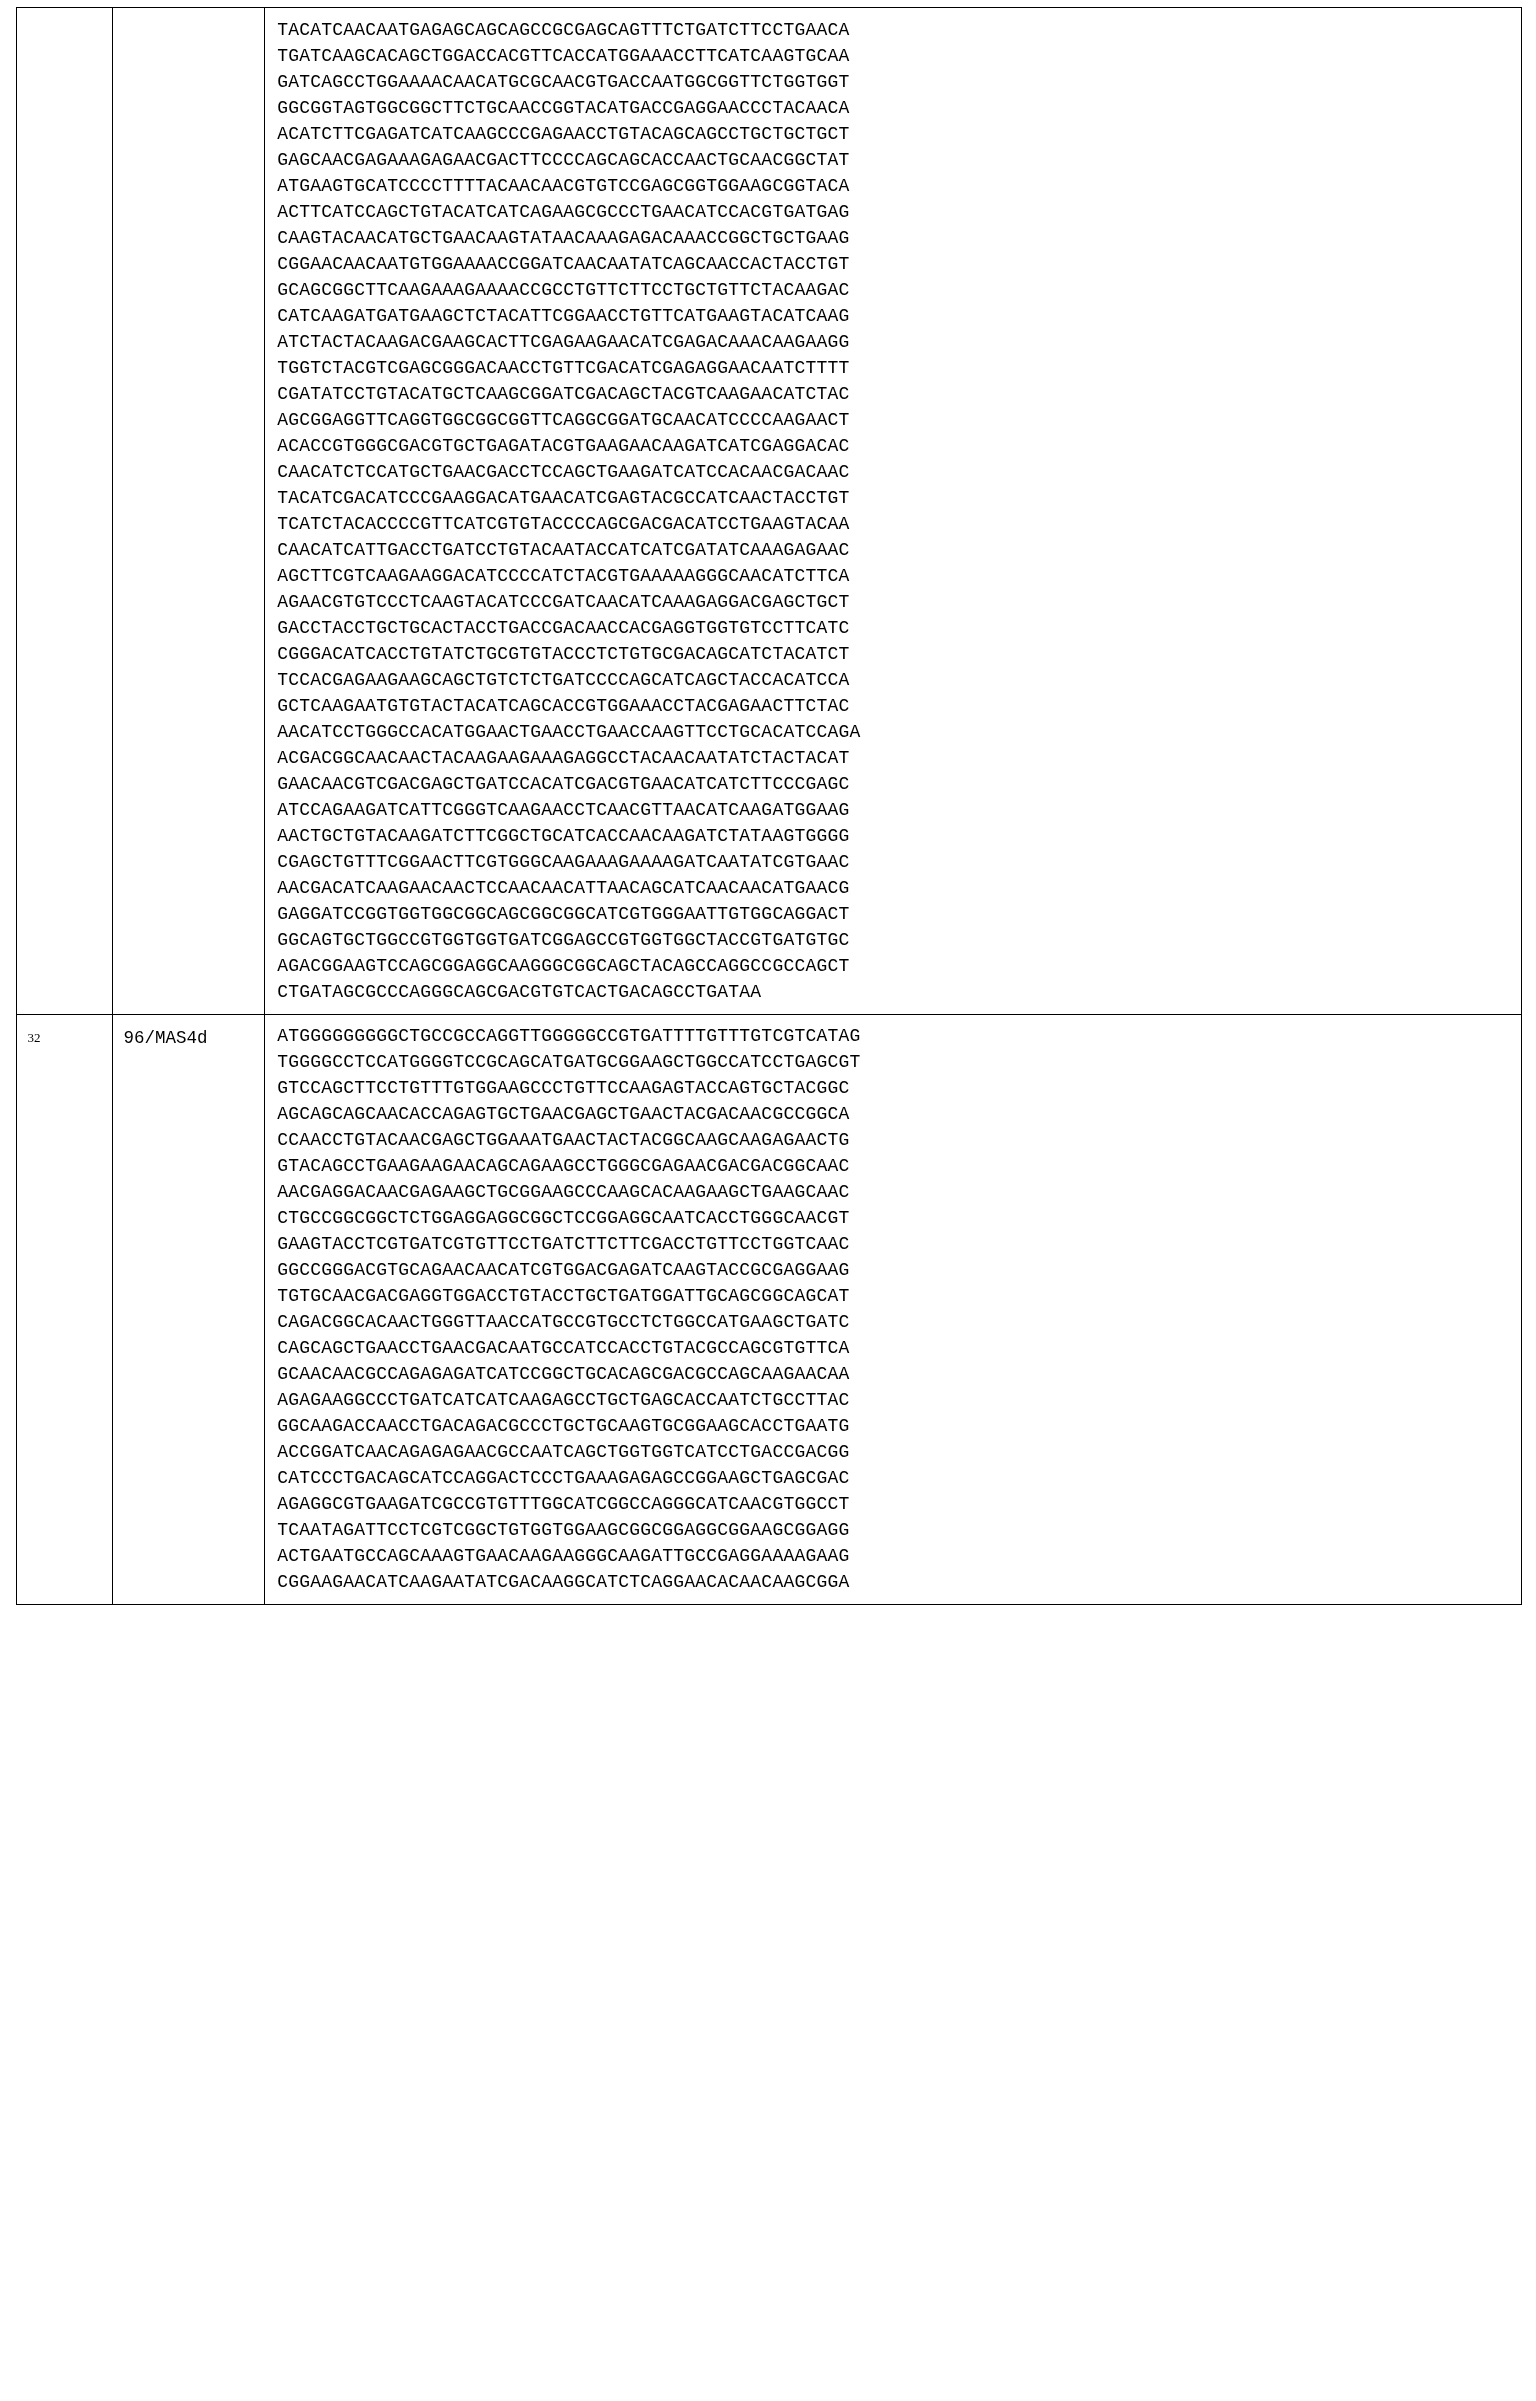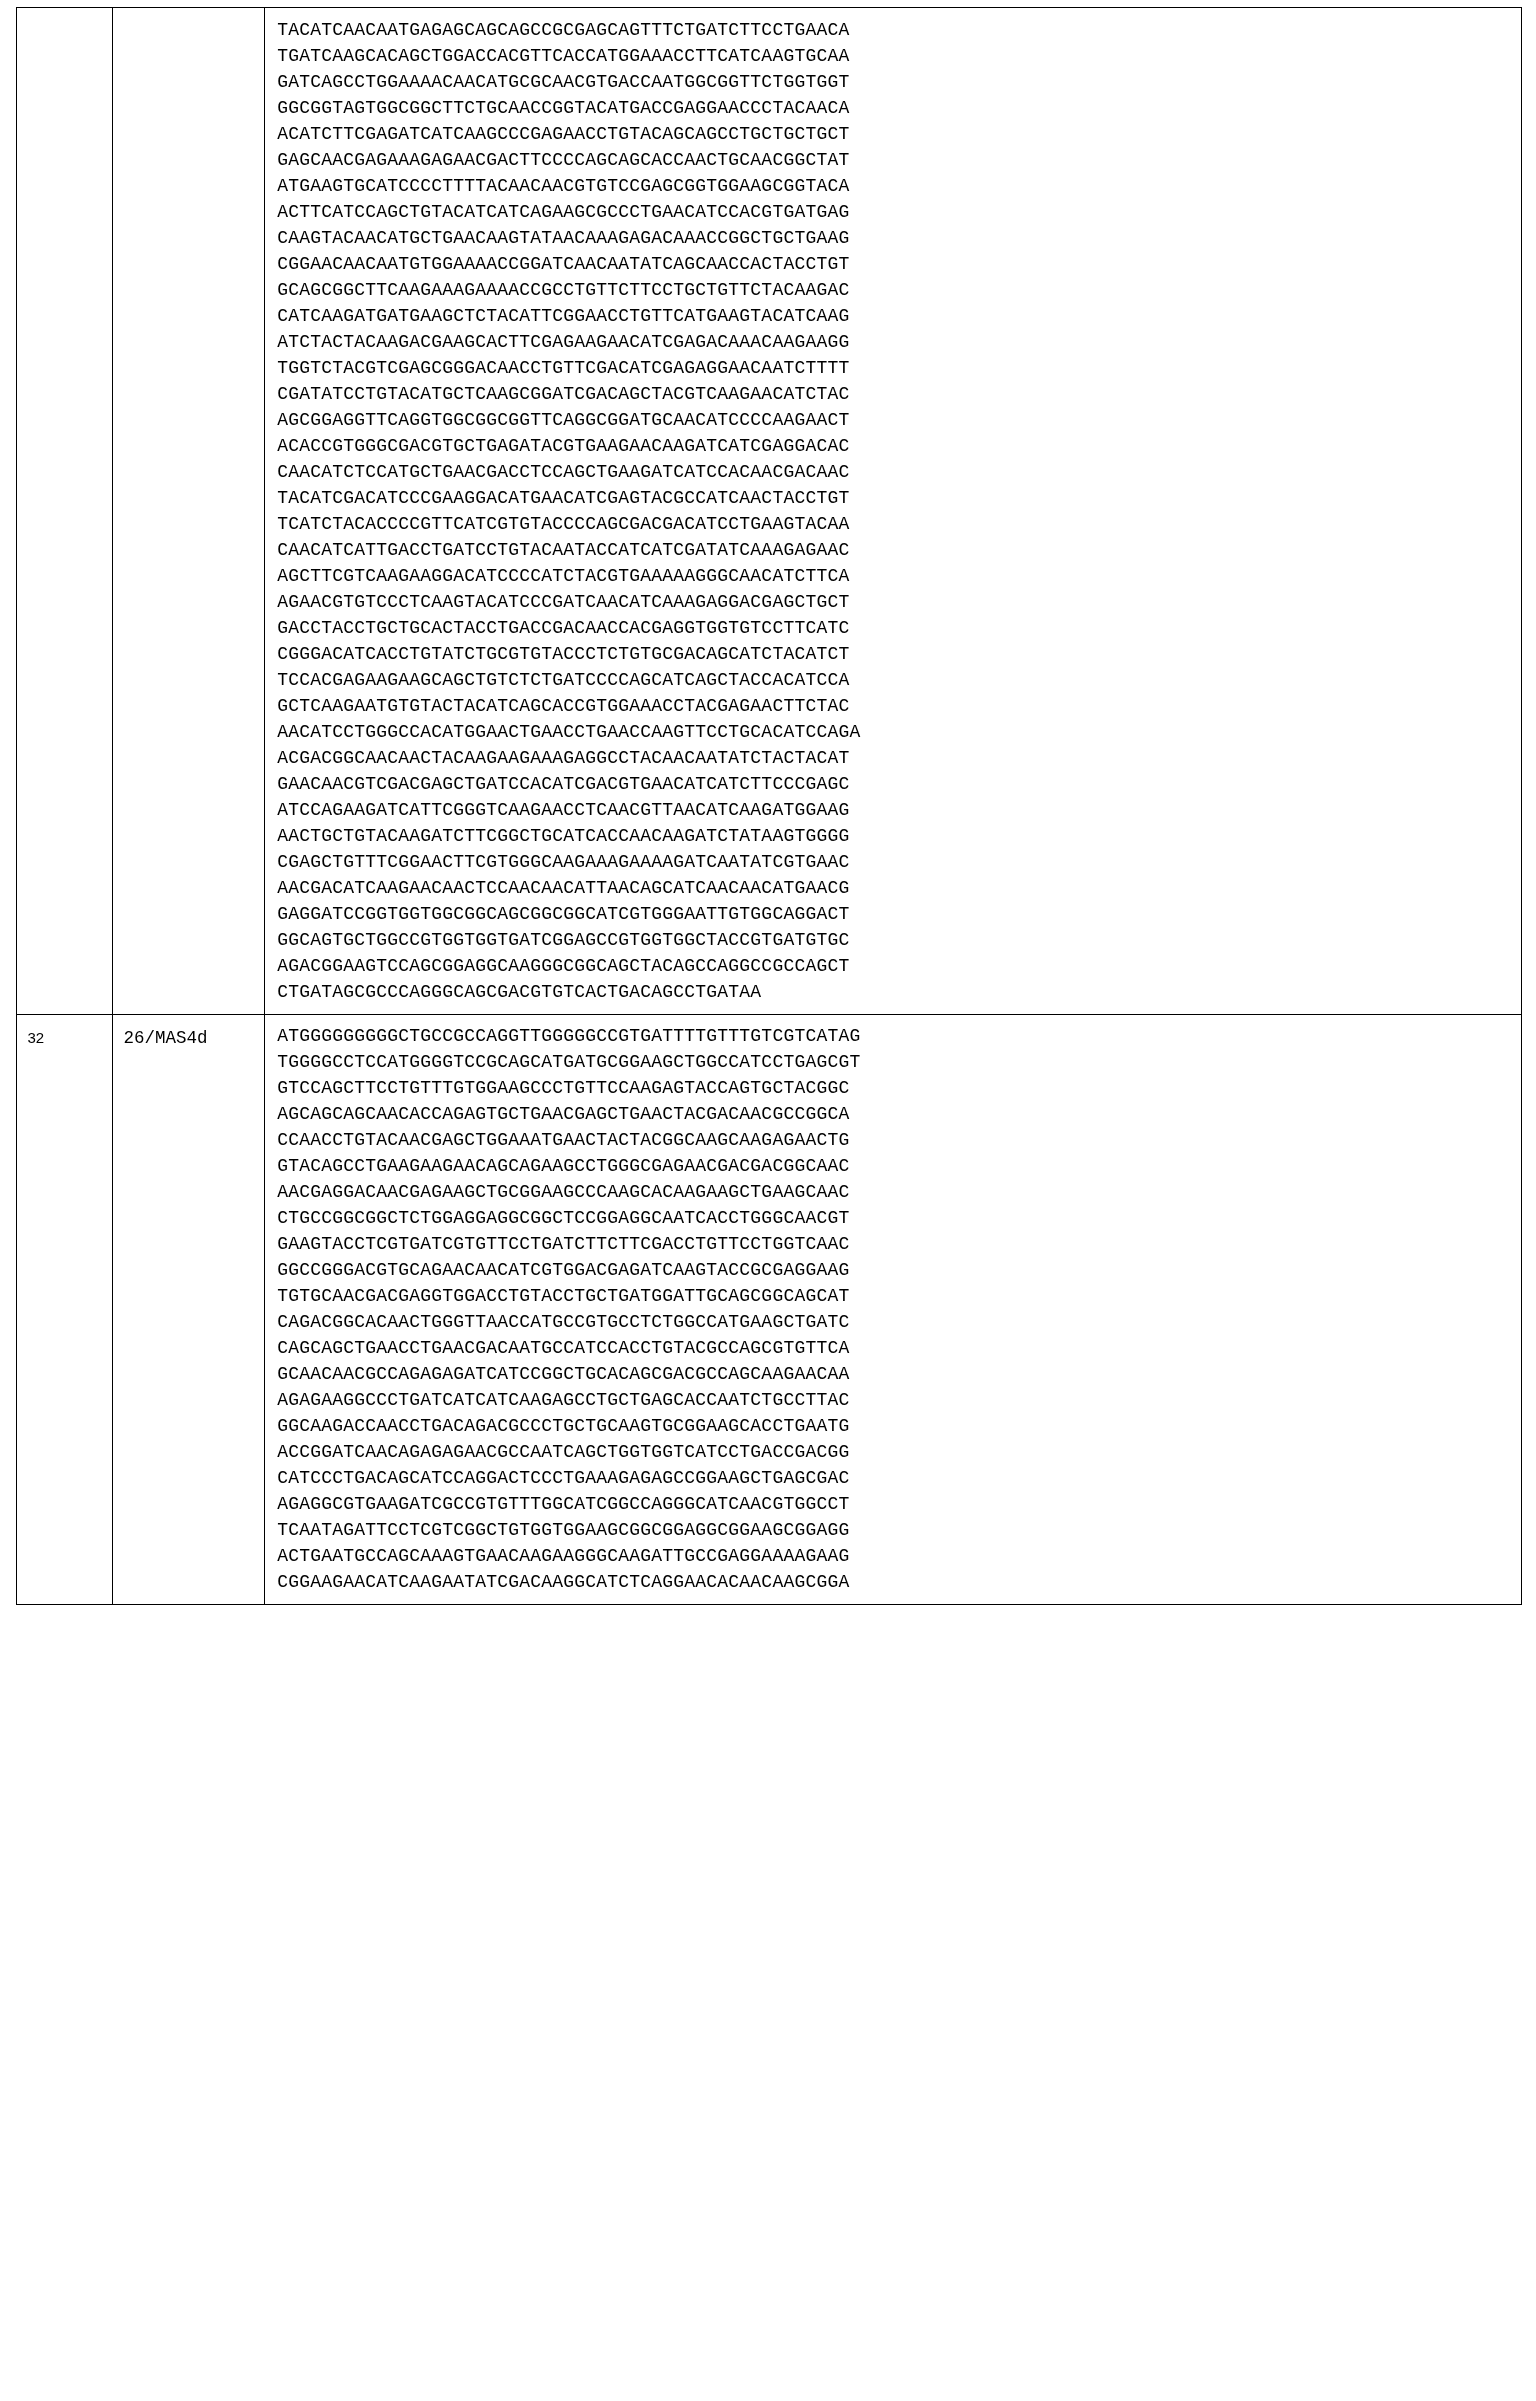--- a/index.html
+++ b/index.html
@@ -30,22 +30,22 @@
     border: 1.8px solid #000000;
     vertical-align: top;
     padding: 0;
   }
   .col-num { width: 95px; }
   .col-name { width: 151px; }
   .col-seq { width: auto; }
 
   .cell-pad-num {
     padding: 10.5px 8.8px 8.8px 10.5px;
-    font-family: Liberation Sans, sans-serif;
-    font-size: 15px;
+    font-family: Liberation Serif, serif;
+    font-size: 13px;
     line-height: 26px;
   }
   .cell-pad-name {
     padding: 10.5px 5.3px 8.8px 10.5px;
     font-family: "Liberation Mono", monospace;
     font-size: 17.5px;
     line-height: 26px;
     white-space: nowrap;
   }
   .cell-pad-seq {
@@ -114,21 +114,21 @@
 AGACGGAAGTCCAGCGGAGGCAAGGGCGGCAGCTACAGCCAGGCCGCCAGCT
 CTGATAGCGCCCAGGGCAGCGACGTGTCACTGACAGCCTGATAA</div>
           </div>
         </td>
       </tr>
       <tr>
         <td class="col-num">
           <div class="cell-pad-num">32</div>
         </td>
         <td class="col-name">
-          <div class="cell-pad-name">26/MAS4d</div>
+          <div class="cell-pad-name">96/MAS4d</div>
         </td>
         <td class="col-seq">
           <div class="cell-pad-seq">
             <div class="seq">ATGGGGGGGGGCTGCCGCCAGGTTGGGGGCCGTGATTTTGTTTGTCGTCATAG
 TGGGGCCTCCATGGGGTCCGCAGCATGATGCGGAAGCTGGCCATCCTGAGCGT
 GTCCAGCTTCCTGTTTGTGGAAGCCCTGTTCCAAGAGTACCAGTGCTACGGC
 AGCAGCAGCAACACCAGAGTGCTGAACGAGCTGAACTACGACAACGCCGGCA
 CCAACCTGTACAACGAGCTGGAAATGAACTACTACGGCAAGCAAGAGAACTG
 GTACAGCCTGAAGAAGAACAGCAGAAGCCTGGGCGAGAACGACGACGGCAAC
 AACGAGGACAACGAGAAGCTGCGGAAGCCCAAGCACAAGAAGCTGAAGCAAC

